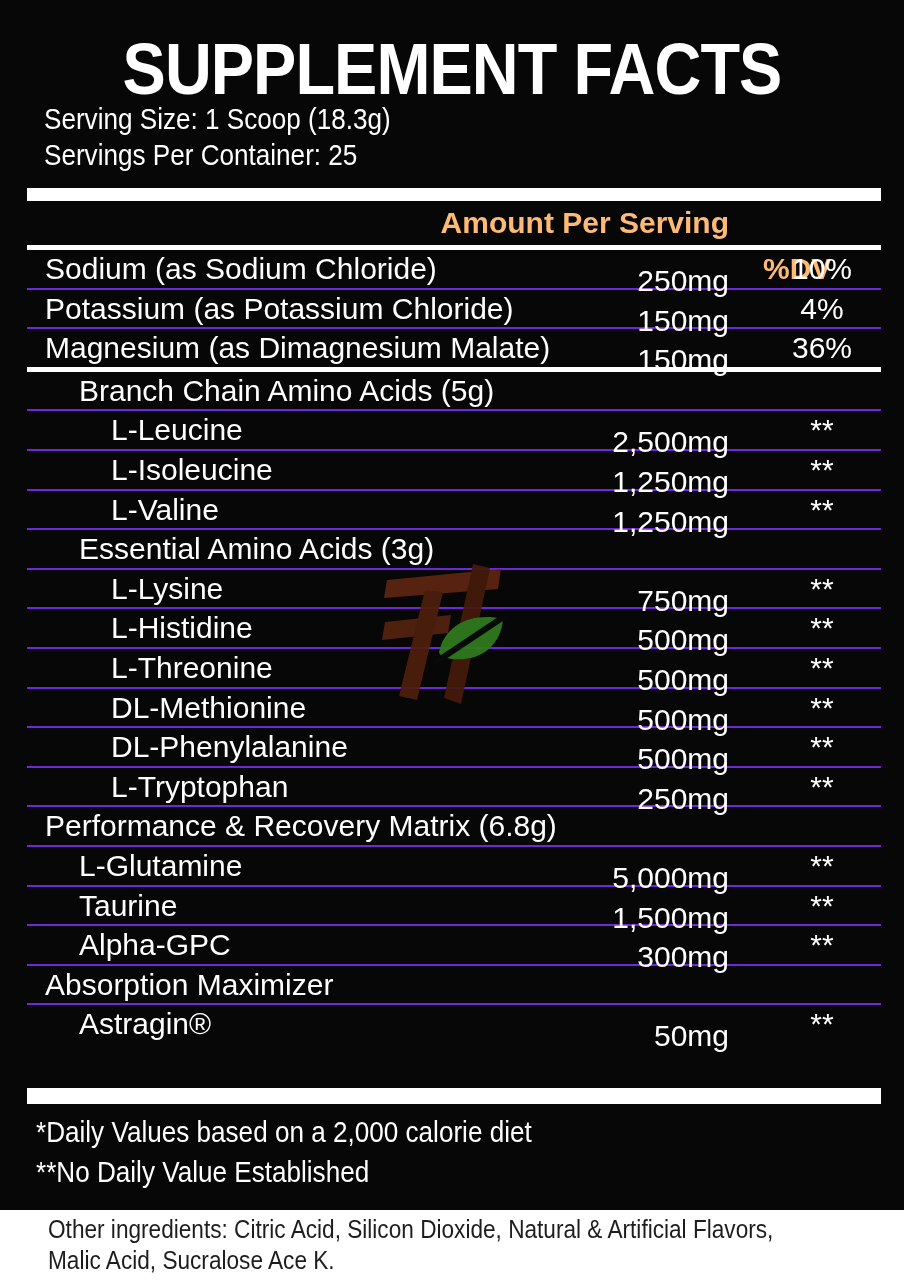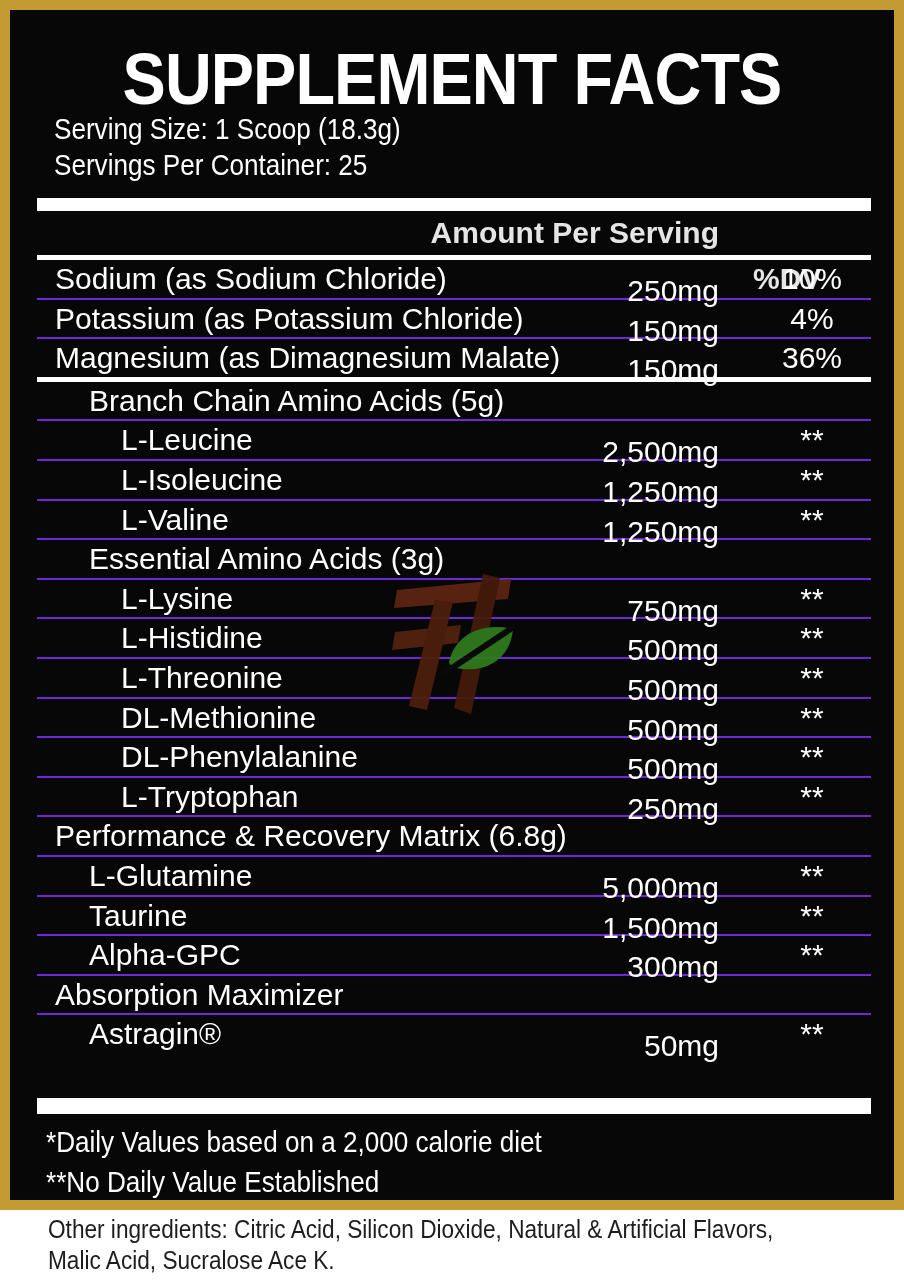--- a/index.html
+++ b/index.html
@@ -4,42 +4,42 @@
 <style>
   html,body{margin:0;padding:0;}
   body{
     width:904px;height:1280px;position:relative;overflow:hidden;
     background:#FFFFFF;
     font-family:"Liberation Sans", sans-serif;
     -webkit-font-smoothing:antialiased;
   }
   .label-frame{
     position:absolute;left:0;top:0;width:904px;height:1210px;
-    background:#C39A33;padding:10px;box-sizing:border-box;
+    background:#C39A33;padding:0;box-sizing:border-box;
   }
   .label-inner{
     position:relative;width:100%;height:100%;background:#070707;overflow:hidden;
   }
   .title{
     position:absolute;top:28px;left:0;width:100%;text-align:center;
     color:#FFFFFF;font-size:72px;font-weight:bold;letter-spacing:-1px;
     transform:scaleX(0.90);transform-origin:center top;white-space:nowrap;
   }
   .serving-line{
     position:absolute;left:44px;color:#FFFFFF;font-size:30px;
     transform:scaleX(0.87);transform-origin:left top;white-space:nowrap;
   }
   .serving-1{top:102px;}
   .serving-2{top:138px;}
   .bar{position:absolute;left:27px;right:23px;background:#FFFFFF;}
   .bar-top{top:188px;height:13px;}
   .bar-bottom{top:1088px;height:16px;}
   .header-row{
     position:absolute;top:201px;left:27px;right:23px;height:44px;
-    border-bottom:5px solid #FFFFFF;color:#e5e5e5;
+    border-bottom:5px solid #FFFFFF;color:#fdba74;
     font-size:30px;font-weight:600;line-height:44px;
   }
   .col-amount{position:absolute;right:152px;top:0;white-space:nowrap;}
   .col-dv{position:absolute;right:0;top:12px;width:118px;margin-top:34px;}
   .facts-table{position:absolute;top:250px;left:27px;right:23px;}
   .row{
     position:relative;height:37.6px;line-height:37.6px;
     border-bottom:2px solid #6d28d9;color:#FFFFFF;font-size:30px;white-space:nowrap;
   }
   .row.rule-bright{border-bottom:5px solid #FFFFFF;}

